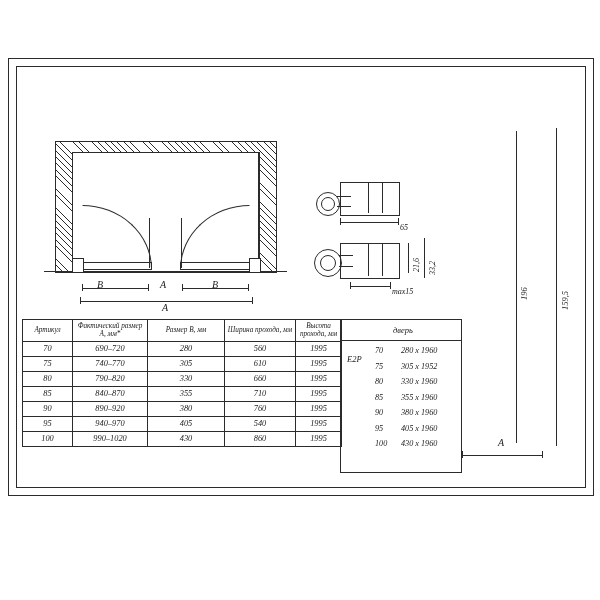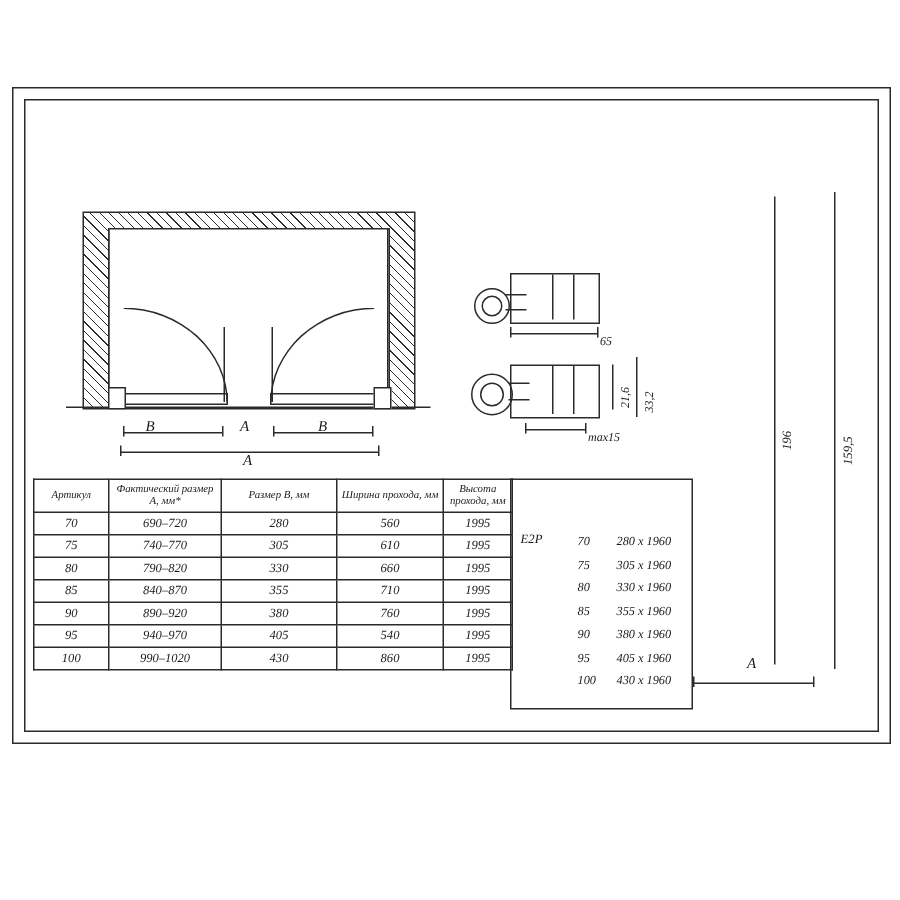--- a/index.html
+++ b/index.html
@@ -26,21 +26,21 @@
   table.spec td,table.spec th{border:1px solid #2b2b2b;text-align:center;padding:0;font-weight:normal;}
   table.spec thead th{font-size:7.2px;line-height:1.15;padding:2px 1px;font-style:italic;}
   table.spec tbody td{height:14px;font-size:8.4px;}
   .c1{width:47px;} .c2{width:72px;margin-top:40px;} .c3{width:74px;} .c4{width:68px;margin-left:40px;} .c5{width:43px;}
 
   
   .doorbox{position:absolute;left:340px;top:319px;width:120px;height:152px;border:1px solid #2b2b2b;}
   .doorbox .hdr{position:absolute;left:0;top:0;width:120px;height:20px;border-bottom:1px solid #2b2b2b;}
   .doorbox .hdr span{position:absolute;left:52px;top:5px;font-style:italic;font-size:8.5px;}
   .doorbox .lbl{position:absolute;left:6px;top:34px;font-style:italic;font-size:8.5px;text-align:right;}
-  .doorbox ul{list-style:none;margin:10px;padding:0;position:absolute;left:34px;top:26px;}
+  .doorbox ul{list-style:none;margin:0;padding:0;position:absolute;left:34px;top:26px;}
   .doorbox li{height:15.5px;font-style:italic;font-size:8.2px;white-space:nowrap;}
   .doorbox li i{display:inline-block;width:26px;font-style:italic;}
   .dcircle{position:absolute;border:1px solid #2b2b2b;border-radius:50%;}
   .dbox{position:absolute;border:1px solid #2b2b2b;}
 
   .smalltxt{position:absolute;font-style:italic;font-size:8px;padding-left:40px;}
   .vtxt{position:absolute;font-style:italic;font-size:8.5px;transform:rotate(-90deg);transform-origin:left top;white-space:nowrap;}
 </style>
 </head>
 <body>
@@ -194,24 +194,27 @@
         <td>100</td>
         <td>990–1020</td>
         <td>430</td>
         <td>860</td>
         <td>1995</td>
       </tr>
     </tbody>
   </table>
 
   <div class="doorbox">
+    <div class="hdr">
+      <span>дверь</span>
+    </div>
     <div class="lbl">E2P</div>
     <ul>
       <li><i>70</i><span>280 x 1960</span></li>
-      <li><i>75</i><span>305 x 1960</span></li>
+      <li><i>75</i><span>305 x 1952</span></li>
       <li><i>80</i><span>330 x 1960</span></li>
       <li><i>85</i><span>355 x 1960</span></li>
       <li><i>90</i><span>380 x 1960</span></li>
       <li><i>95</i><span>405 x 1960</span></li>
       <li><i>100</i><span>430 x 1960</span></li>
     </ul>
   </div>
 
 </div>
 

